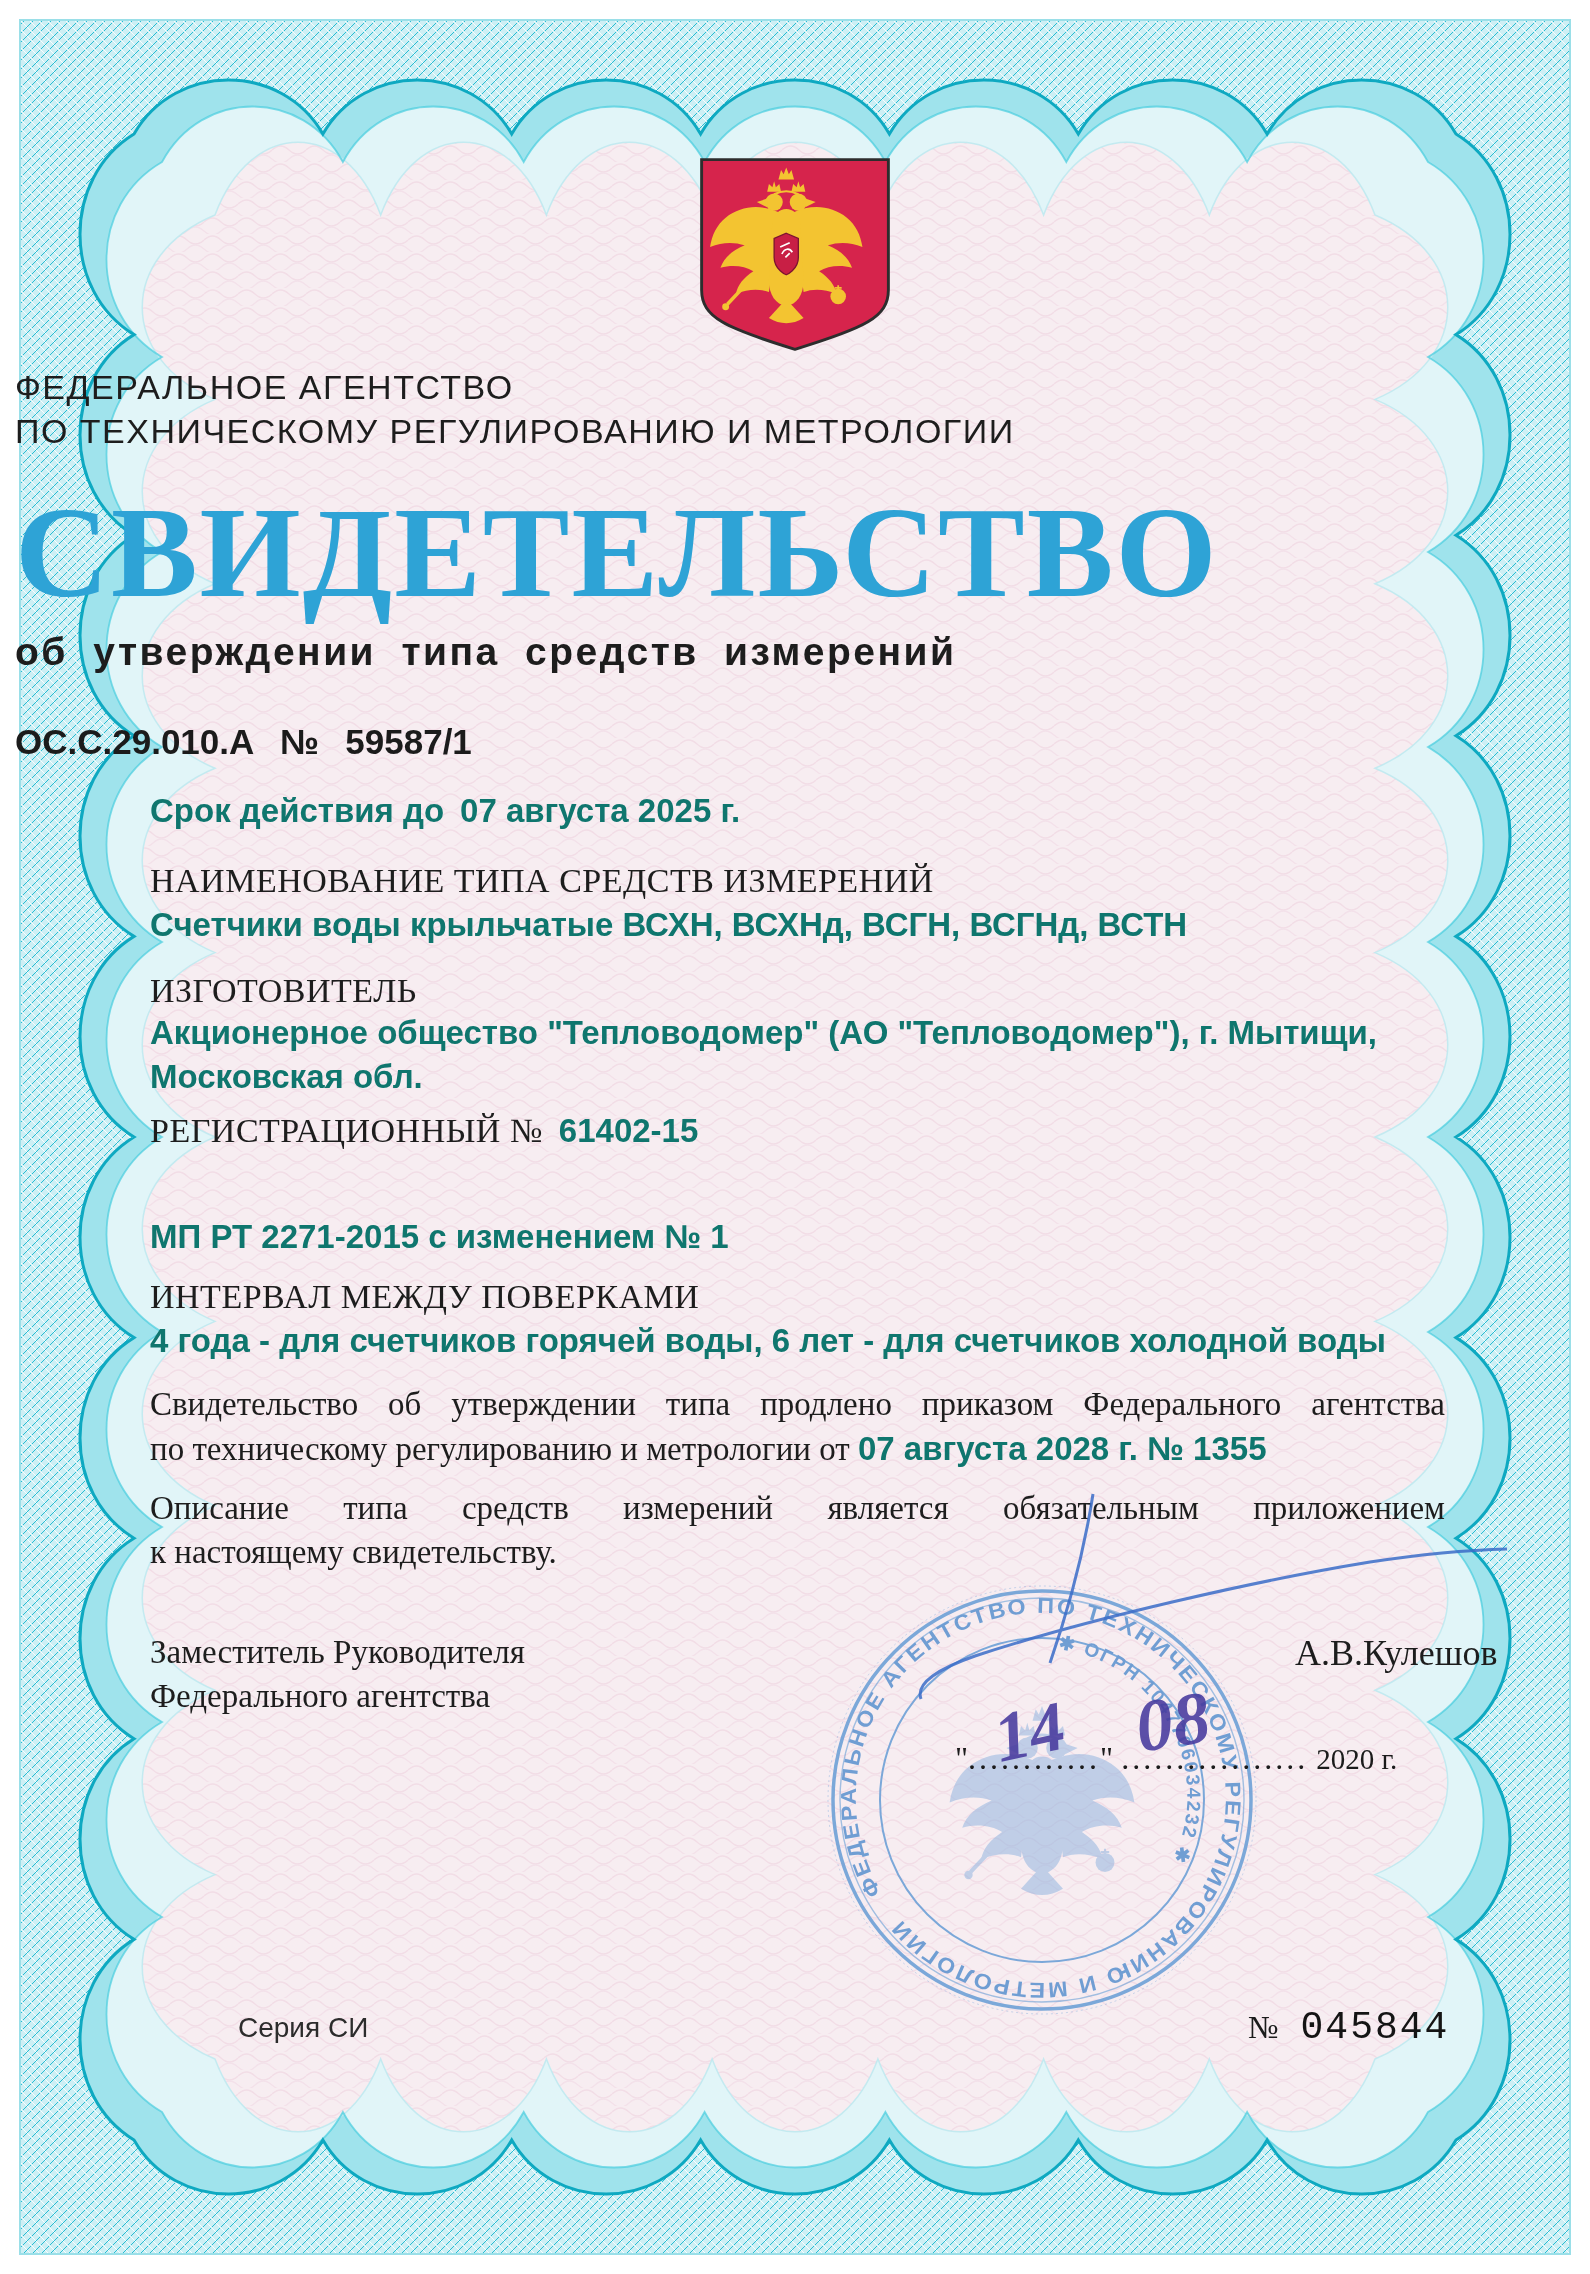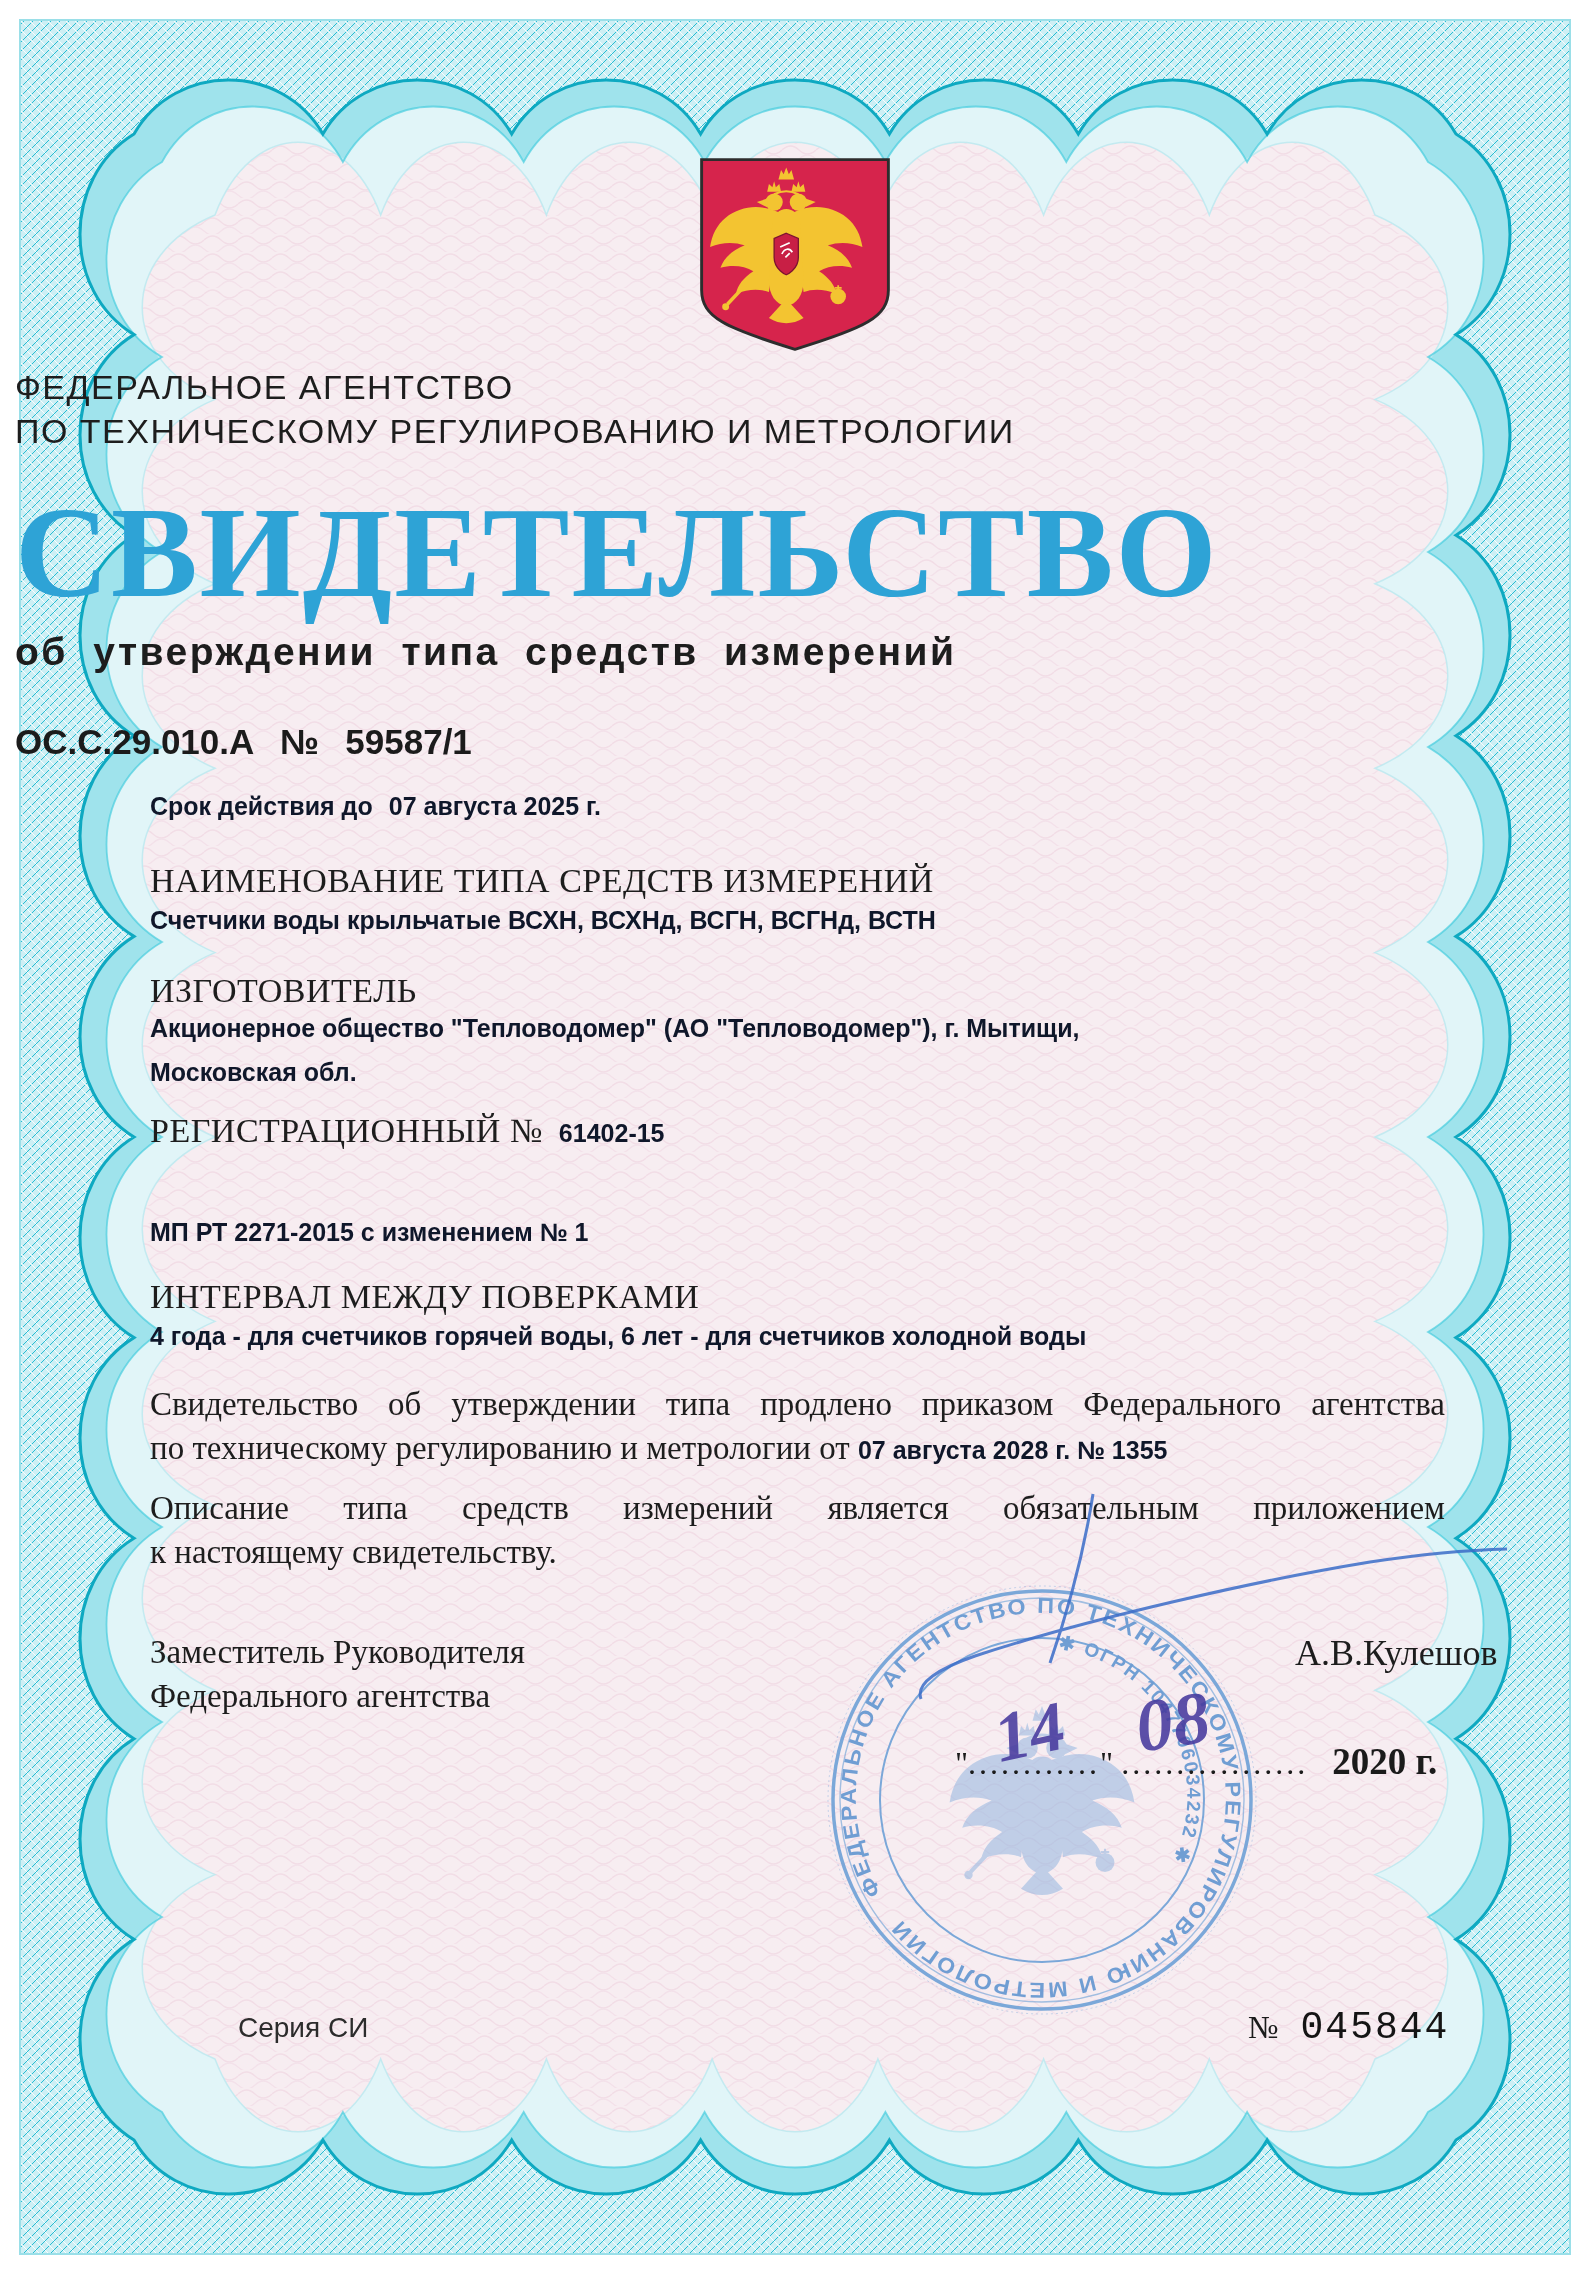--- a/index.html
+++ b/index.html
@@ -8,28 +8,28 @@
   .abs{position:absolute;}
   svg{display:block;}
   .center{left:0;width:1590px;text-align:left;padding-left:15px;}
   .agency{font-family:"Liberation Sans", sans-serif;font-size:34px;letter-spacing:1.5px;color:#1d1d1d;}
   .bigtitle{font-family:"Liberation Serif", serif;font-weight:bold;font-size:130px;line-height:1;
             color:#2ea3d6;letter-spacing:2px;margin-top:9px;}
   .subtitle{font-family:"Liberation Sans", sans-serif;font-weight:bold;font-size:39px;
             letter-spacing:2.5px;word-spacing:12px;color:#1d1d1d;}
   .docnum{font-family:"Liberation Sans", sans-serif;font-weight:bold;font-size:35px;color:#1b1b1b;}
   .slabel{font-family:"Liberation Serif", serif;font-size:34px;letter-spacing:0.5px;color:#1d1d1d;}
-  .bval{font-family:"Liberation Sans", sans-serif;font-weight:bold;font-size:25px;color:#0f172a;}
+  .bval{font-family:"Liberation Sans", sans-serif;font-weight:bold;font-size:33px;color:#0f766e;}
   .para{font-family:"Liberation Serif", serif;font-size:33px;color:#1d1d1d;width:1295px;}
   .just{text-align:justify;text-align-last:justify;}
   .sig{font-family:"Liberation Serif", serif;font-size:33px;color:#1d1d1d;}
   .name{font-family:"Liberation Serif", serif;font-size:36px;color:#1d1d1d;margin-left:12px;}
   .dateline{font-family:"Liberation Serif", serif;font-size:32px;color:#1b1b1b;white-space:nowrap;}
   .dots{letter-spacing:3px;}
-  .year{font-size:37px;margin-left:24px;font-weight:bold;}
+  .year{font-size:29px;margin-left:8px;}
   .series{font-family:"Liberation Sans", sans-serif;font-size:28px;color:#2c2c2c;}
   .serial-sign{font-family:"Liberation Serif", serif;font-size:32px;color:#1b1b1b;}
   .serial-num{font-family:"Liberation Mono", monospace;font-size:38px;letter-spacing:2px;color:#141414;}
   .gap{display:inline-block;width:16px;}
   .gap2{display:inline-block;width:26px;}
 </style>
 </head>
 <body>
 
 <div class="page">

